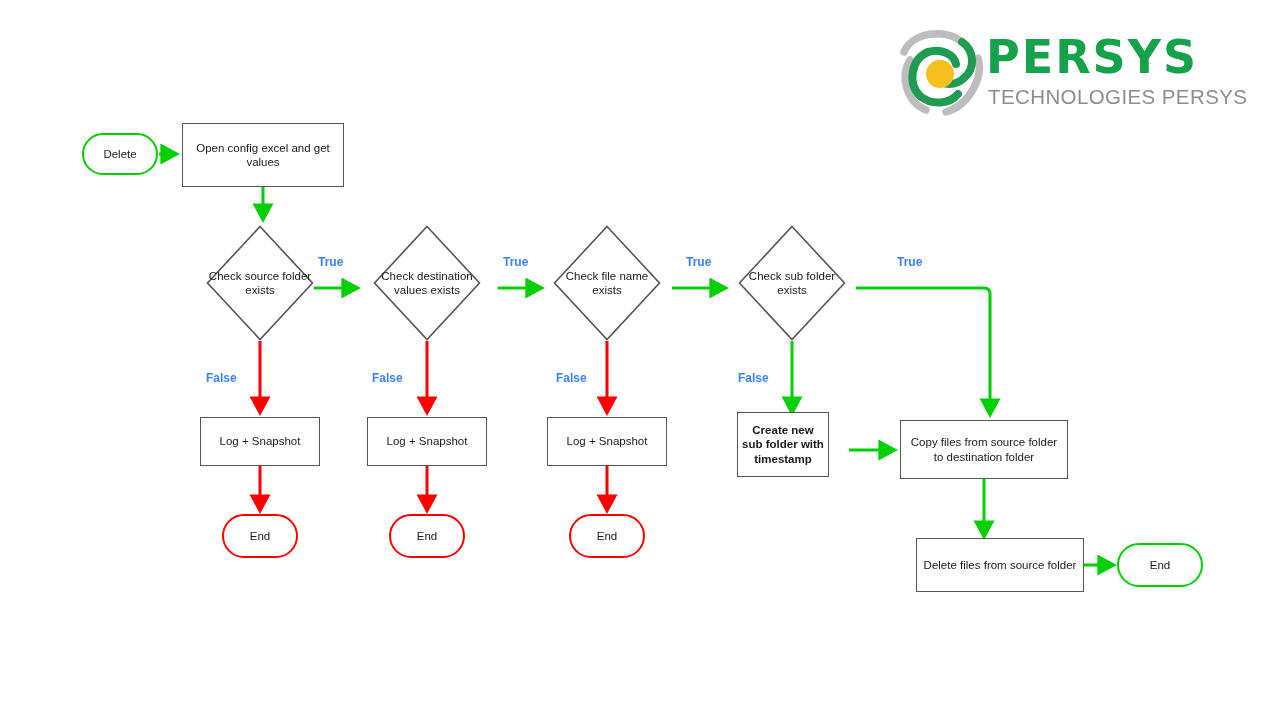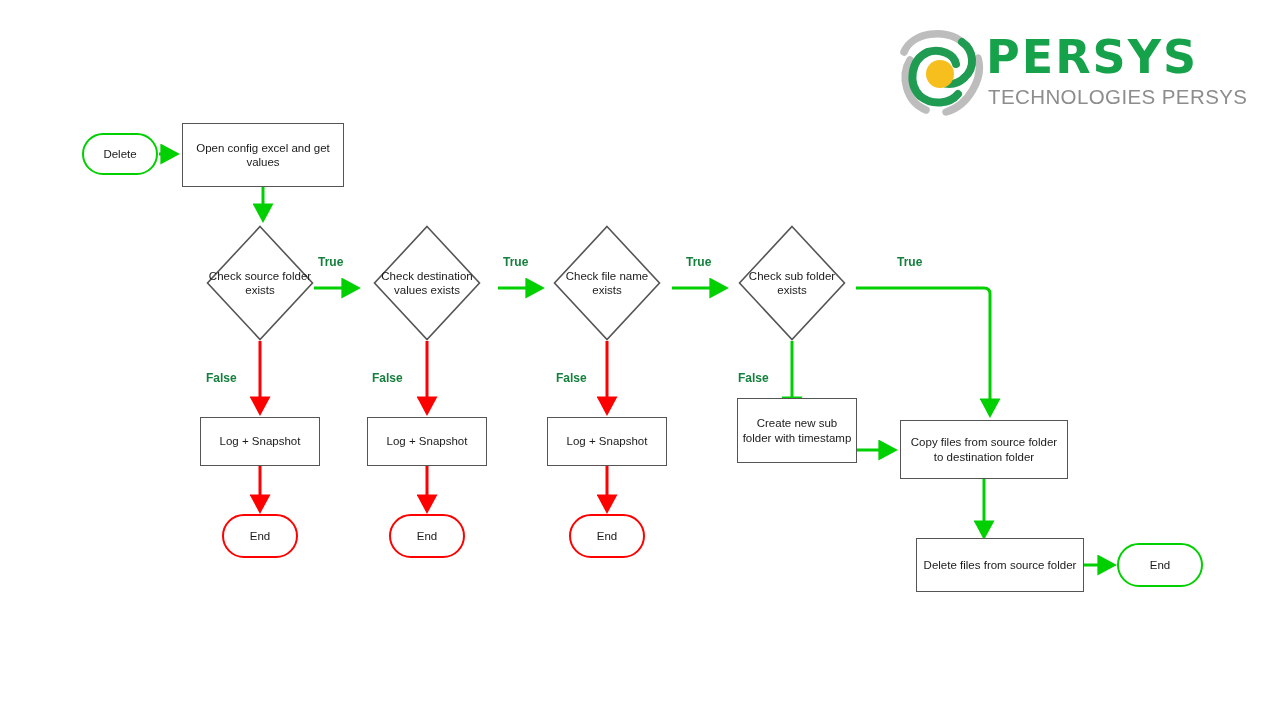--- a/index.html
+++ b/index.html
@@ -124,21 +124,21 @@
     width: 108%;
     padding: 0 2px;
   }
 
   
   .edge-label {
     position: absolute;
     font-family: "Liberation Sans", sans-serif;
     font-size: 12px;
     font-weight: bold;
-    color: #15803d;
+    color: #3b82f6;
     white-space: nowrap;
   }
 </style>
 </head>
 <body>
 
 <div id="canvas">
 
   <div id="logo">
     <div id="logo-mark">
@@ -249,21 +249,21 @@
   <div class="node node-terminator red" style="left:222px; top:514px; width:76px; height:44px;">
     <span>End</span>
   </div>
   <div class="node node-terminator red" style="left:389px; top:514px; width:76px; height:44px;">
     <span>End</span>
   </div>
   <div class="node node-terminator red" style="left:569px; top:514px; width:76px; height:44px;">
     <span>End</span>
   </div>
 
-  <div class="node node-process" style="left:737px; top:398px; width:120px; height:65px;">
+  <div class="node node-process" style="left:737px; top:412px; width:92px; height:65px;font-weight:bold;">
     <span>Create new sub folder with timestamp</span>
   </div>
 
   <div class="node node-process" style="left:900px; top:420px; width:168px; height:59px;">
     <span>Copy files from source folder to destination folder</span>
   </div>
 
   <div class="node node-process" style="left:916px; top:538px; width:168px; height:54px;">
     <span>Delete files from source folder</span>
   </div>

